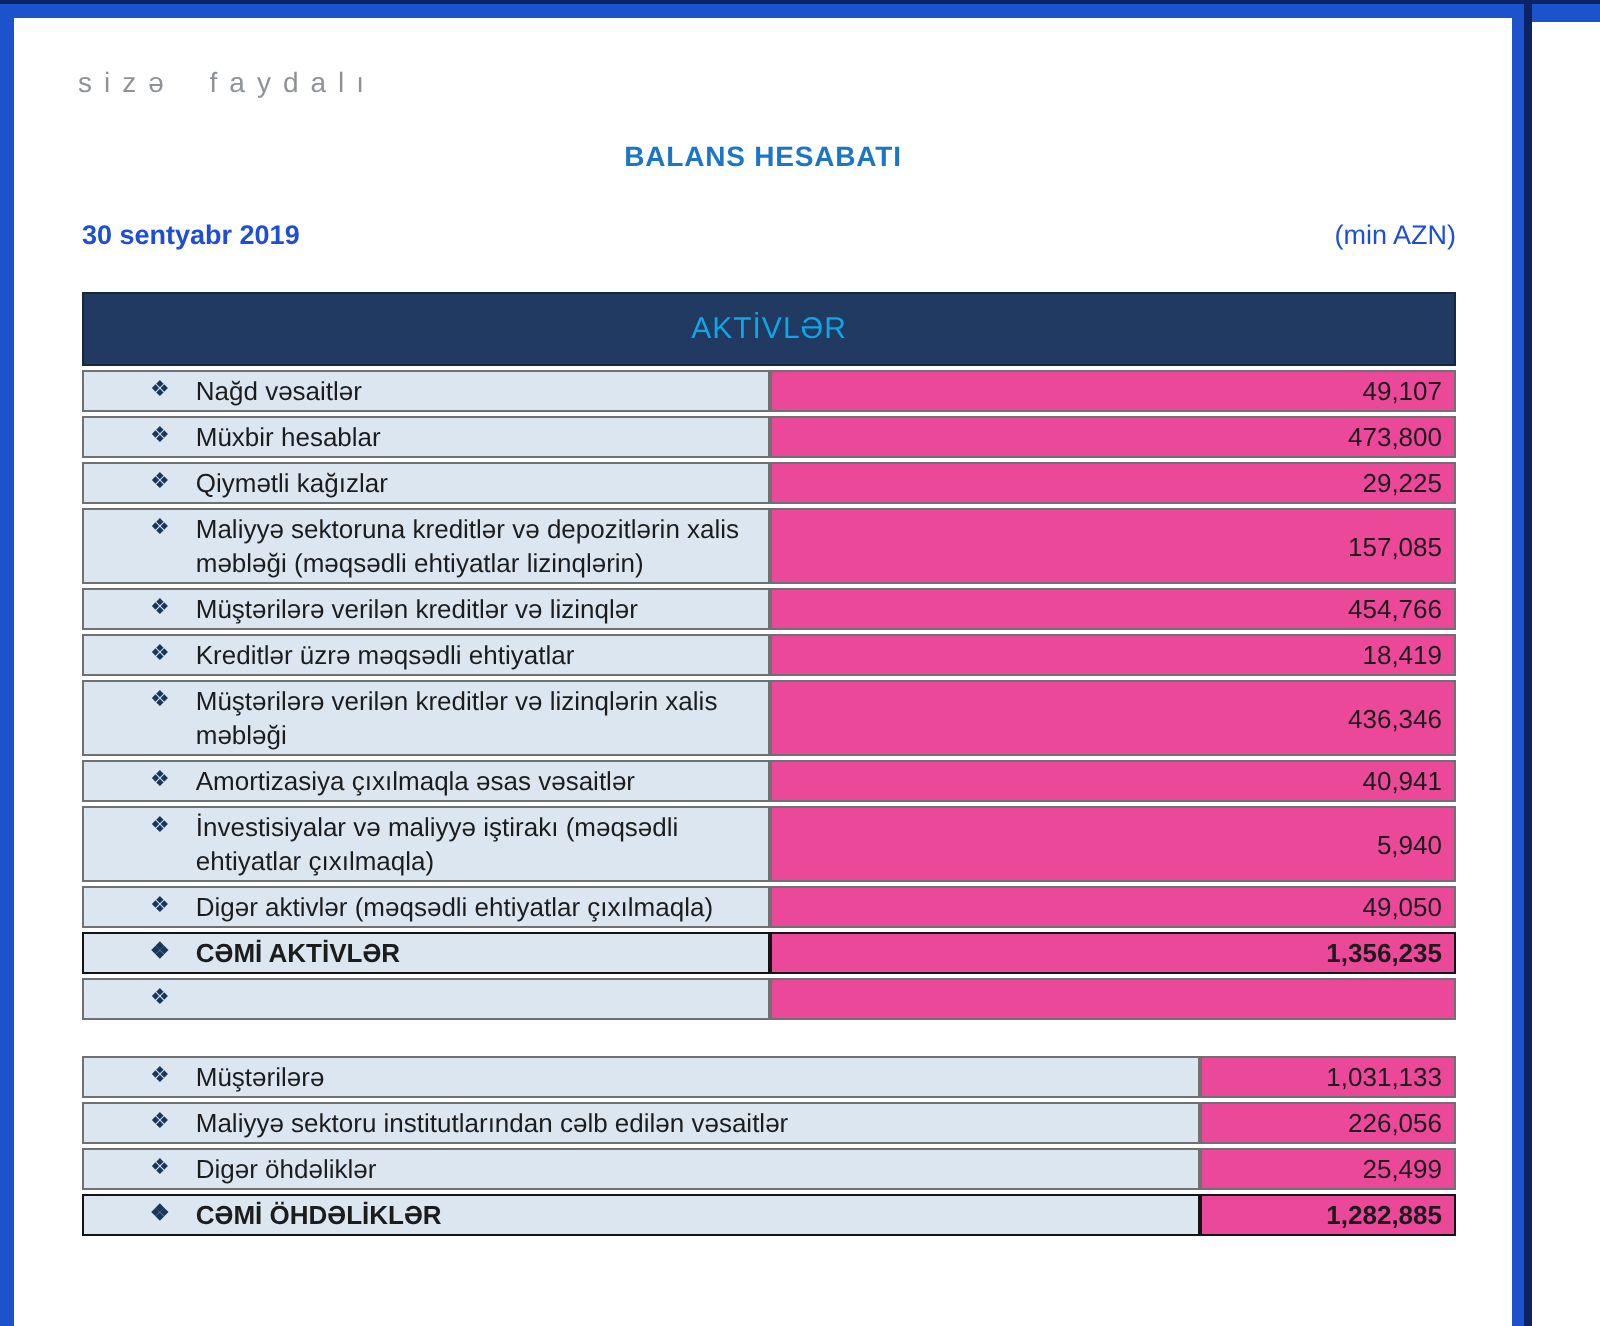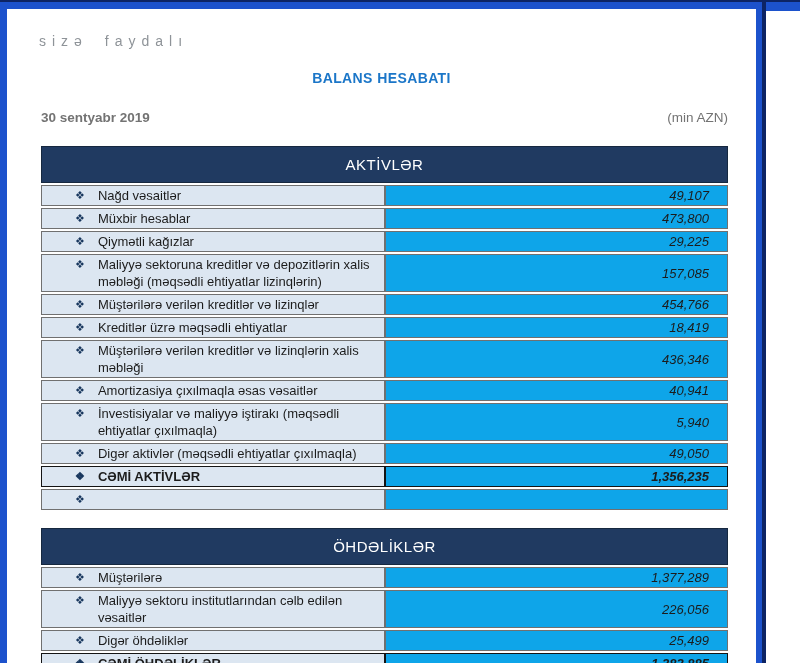--- a/index.html
+++ b/index.html
@@ -18,35 +18,35 @@
 
   .logo-block { margin:8px 0 0 32px; }
   .logo    { font-size:28px; font-weight:bold; color:#1D5091; letter-spacing:.5px; }
   .tagline { margin-top:3px; font-size:14px; color:#8E9398;
              letter-spacing:6px; word-spacing:7px; }
 
   .title { margin-top:21px; text-align:center; font-size:14px; font-weight:bold;
            color:#1B76C8; letter-spacing:.4px; }
 
   .meta { display:flex; justify-content:space-between; align-items:baseline;
-          margin:24px 28px 0 34px; font-size:13.5px; color:#737373; }
+          margin:24px 28px 0 34px; font-size:13.5px; color:#1d4ed8; }
   .meta .date { font-weight:bold; }
 
   .section { margin:0 28px 0 34px; }
   .sec1 { margin-top:19px; } .sec2 { margin-top:14px; }
 
   table { width:100%; border-collapse:separate; border-spacing:0 2px;
           font-size:13px; color:#1C1C1C; table-layout:fixed; }
-  th.sec-header { background:#203A61; color:#ffffff; font-weight:normal;
+  th.sec-header { background:#203A61; color:#0ea5e9; font-weight:normal;
                   font-size:15px; height:37px; text-align:center;
                   letter-spacing:.5px; border:1px solid #16283F; }
   td { height:18px; line-height:17px; vertical-align:middle; }
   td.label-cell { background:#DCE6F1; border:1px solid #707070; padding:1px 4px 1px 0; }
-  td.value-cell { background:#0ea5e9; border:1px solid #707070; width:128px;
-                  text-align:right; padding:1px 18px 1px 2px;font-style:italic; }
+  td.value-cell { background:#ec4899; border:1px solid #707070; width:128px;
+                  text-align:right; padding:1px 6px 1px 2px; }
   .cell-inner { display:flex; align-items:flex-start; }
   .bullet { flex:0 0 auto; margin:0 13px 0 33px; font-size:11px; line-height:17px;
             color:#17365D; }
   .row-label { flex:1 1 auto; }
   tr.total td { font-weight:bold; border-color:#141414; }
   tr.total .bullet { font-weight:bold; }
 </style>
 </head>
 <body>
 
@@ -180,31 +180,28 @@
               </td>
           <td class="value-cell"></td>
         </tr>
       </tbody>
         </table>
     </div>
 
     <div class="section sec2">
       <table>
         <tbody>
-            <tr>
-              <th class="sec-header" colspan="2">ÖHDƏLİKLƏR</th>
-            </tr>
         <tr>
           <td class="label-cell">
                 <div class="cell-inner">
                   <span class="bullet">❖</span>
                   <span class="row-label">Müştərilərə</span>
                 </div>
               </td>
-          <td class="value-cell">1,377,289</td>
+          <td class="value-cell">1,031,133</td>
         </tr>
         <tr>
           <td class="label-cell">
                 <div class="cell-inner">
                   <span class="bullet">❖</span>
                   <span class="row-label">Maliyyə sektoru institutlarından cəlb edilən vəsaitlər</span>
                 </div>
               </td>
           <td class="value-cell">226,056</td>
         </tr>

